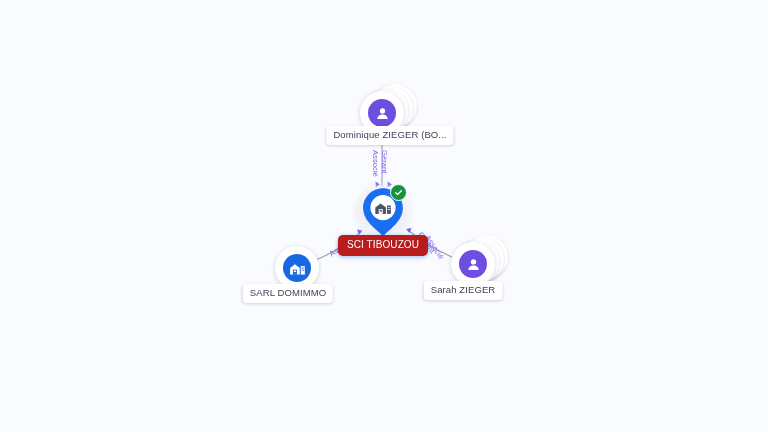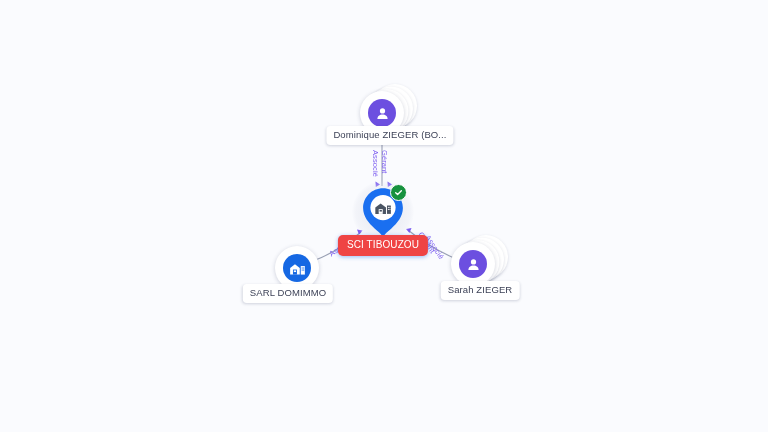--- a/index.html
+++ b/index.html
@@ -84,21 +84,21 @@
     color: #3d4257;
     font-size: 9.5px;
     letter-spacing: 0.1px;
     line-height: 1;
     padding: 4px 7px 5px 7px;
     border-radius: 4px;
     box-shadow: 0 1px 3px rgba(40,50,90,0.20);
     white-space: nowrap;
   }
   .node-label.primary {
-    background: #ef4444;
+    background: #b91c1c;
     color: #ffffff;
     font-size: 10px;
     font-weight: 500;
     padding: 5px 9px 6px 9px;
     border-radius: 5px;
     box-shadow: 0 1px 4px rgba(26,111,240,0.45);
   }
 
   
   .pin-halo {
@@ -245,15 +245,15 @@
       <div class="avatar-disc">
         <div class="avatar-inner person">
           <svg width="17" height="17" viewBox="0 0 24 24" aria-hidden="true">
             <circle cx="12" cy="8.3" r="3.7" fill="#ffffff"></circle>
             <path d="M4.8 19.6c0-3.9 3.2-6.2 7.2-6.2s7.2 2.3 7.2 6.2z" fill="#ffffff"></path>
           </svg>
         </div>
       </div>
     </div>
   </div>
-  <div class="node-label" style="left:480px; top:281px;">Sarah ZIEGER</div>
+  <div class="node-label" style="left:463px; top:281px;">Sarah ZIEGER</div>
 
 </div>
 
 </body></html>

